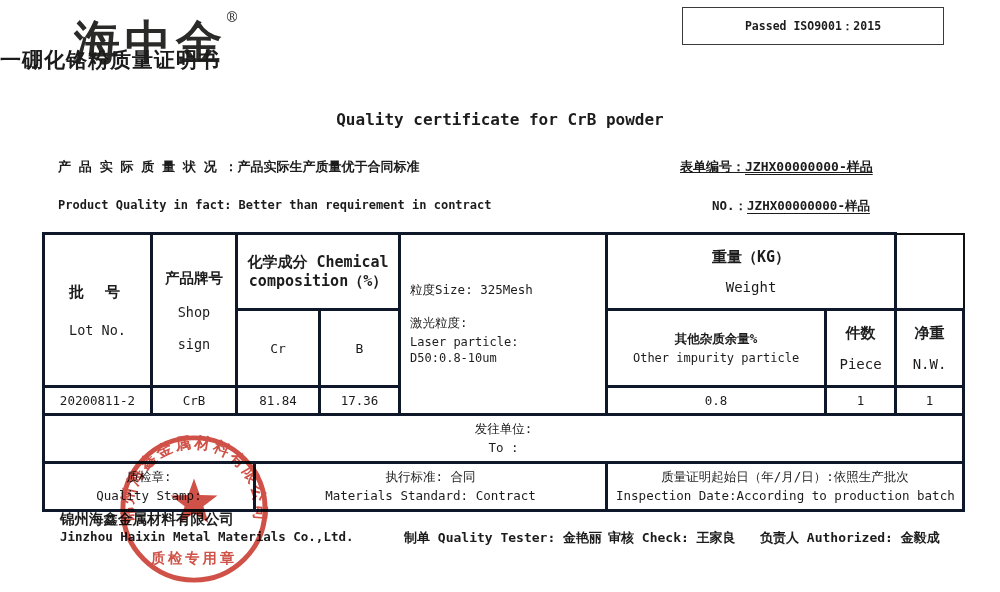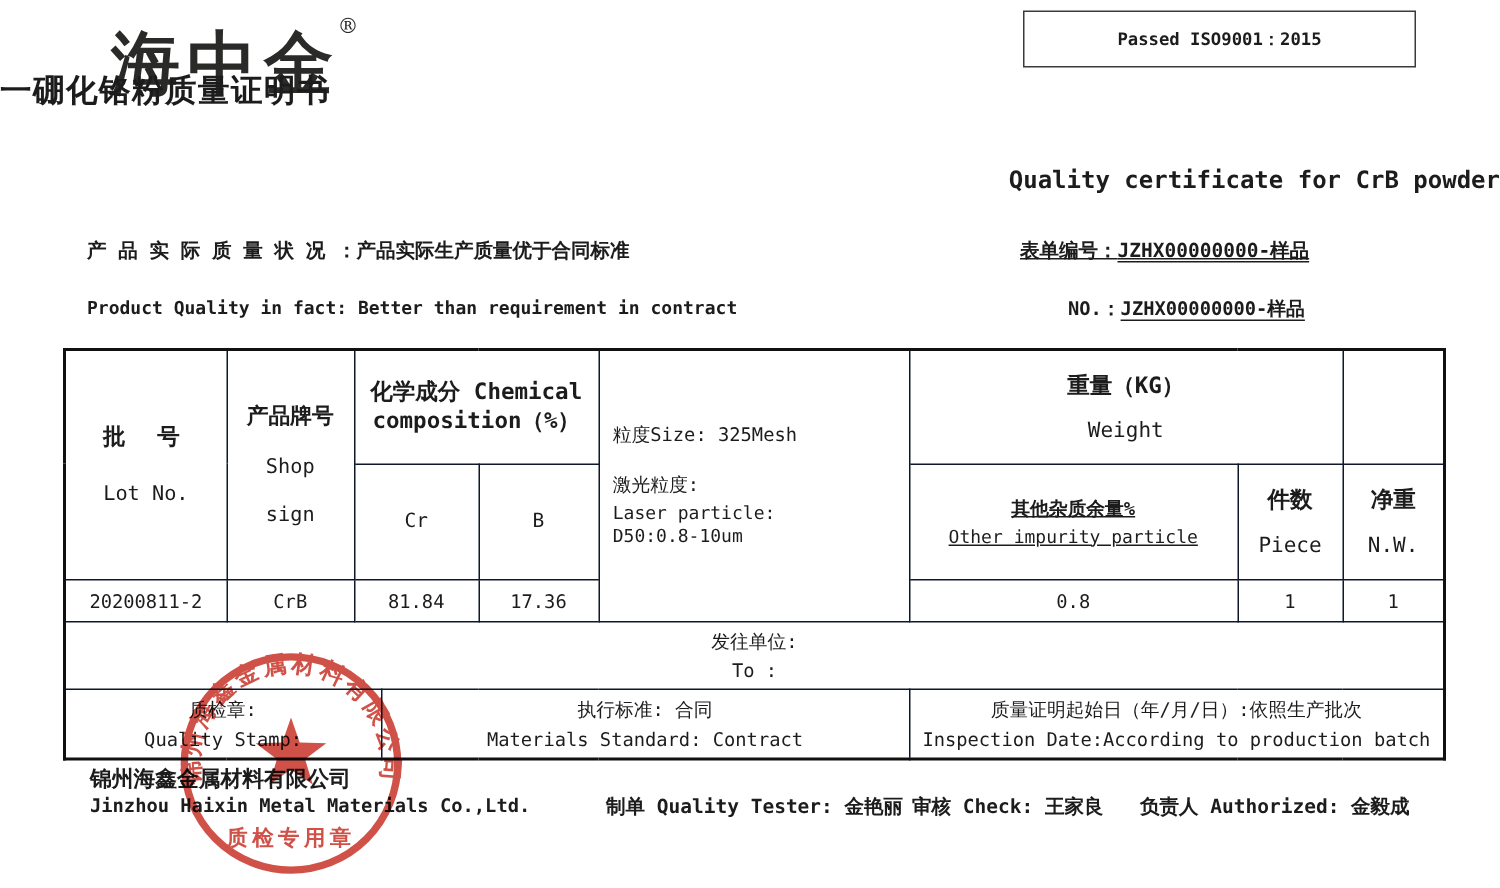--- a/index.html
+++ b/index.html
@@ -28,50 +28,50 @@
     gap: 1px;
   }
   .iso-box .cn { font-size: 12.5px; font-weight: 600; white-space: nowrap; }
   .iso-box .en { font-size: 11.5px; font-weight: 700; white-space: nowrap; }
 
   .title-cn {
     left: 0; top: 46px; width: 965px; text-align: left;
     font-size: 21px; font-weight: 700; letter-spacing: 1px; white-space: nowrap;
   }
   .title-en {
-    left: 0; top: 110px; width: 1000px; text-align: right;
+    left: 0; top: 110px; width: 1000px; text-align: center;
     font-size: 16px; font-weight: 700; white-space: nowrap;
   }
 
   .qline-cn { left: 58px; top: 158px; font-size: 13px; font-weight: 700; white-space: nowrap; }
   .formno-cn { left: 680px; top: 158px; font-size: 13px; font-weight: 600; white-space: nowrap; text-decoration: underline; }
   .qline-en { left: 58px; top: 198px; font-size: 12px; font-weight: 700; white-space: nowrap; }
   .formno-en { left: 712px; top: 198px; font-size: 12.5px; font-weight: 700; white-space: nowrap; }
   .u-val { text-decoration: underline; text-underline-offset: 3px; font-weight: 600; }
 
   
   table.cert {
     position: absolute; left: 42px; top: 232px; width: 920px; height: 261px;
     border-collapse: collapse; table-layout: fixed;
     border: 2px solid #111;
     font-size: 12.5px;
   }
-  table.cert td { border: 1px solid #0f172a; vertical-align: middle; text-align: center; padding: 0; }
+  table.cert td { border: 3px solid #0f172a; vertical-align: middle; text-align: center; padding: 0; }
   .vstack { display: flex; flex-direction: column; align-items: center; justify-content: center; height: 100%; }
   .lot-cell .vstack { gap: 20px; }
   .lot-cn { font-size: 15px; font-weight: 600; letter-spacing: 6px; }
   .lot-en { font-size: 13.5px; }
   .shop-cell .vstack { gap: 16px; }
   .shop-cn { font-size: 14.5px; font-weight: 600; }
   .shop-en { font-size: 13.5px; }
   .chem-cell { font-size: 15px; font-weight: 600; }
   .sub-el { font-size: 13px; }
   .imp-cn { font-size: 12.5px; font-weight: 600; }
   .imp-en { font-size: 12px; }
-  .imp-cell .vstack { gap: 3px; text-decoration: underline; }
+  .imp-cell .vstack { gap: 3px; }
   .particle-cell { text-align: left !important; }
   .particle-cell .inner { padding-left: 9px; display: flex; flex-direction: column; justify-content: center; height: 100%; }
   .p-size { font-size: 12.5px; margin-bottom: 16px; }
   .p-laser-cn { font-size: 12.5px; margin-bottom: 3px; }
   .p-laser-en { font-size: 12px; line-height: 1.3; }
   .p-d50 { font-size: 12px; line-height: 1.3; }
   .weight-cell .vstack { gap: 12px; }
   .w-cn { font-size: 15px; font-weight: 600; }
   .w-en { font-size: 14px; }
   .pc-cell .vstack, .nw-cell .vstack { gap: 13px; }

